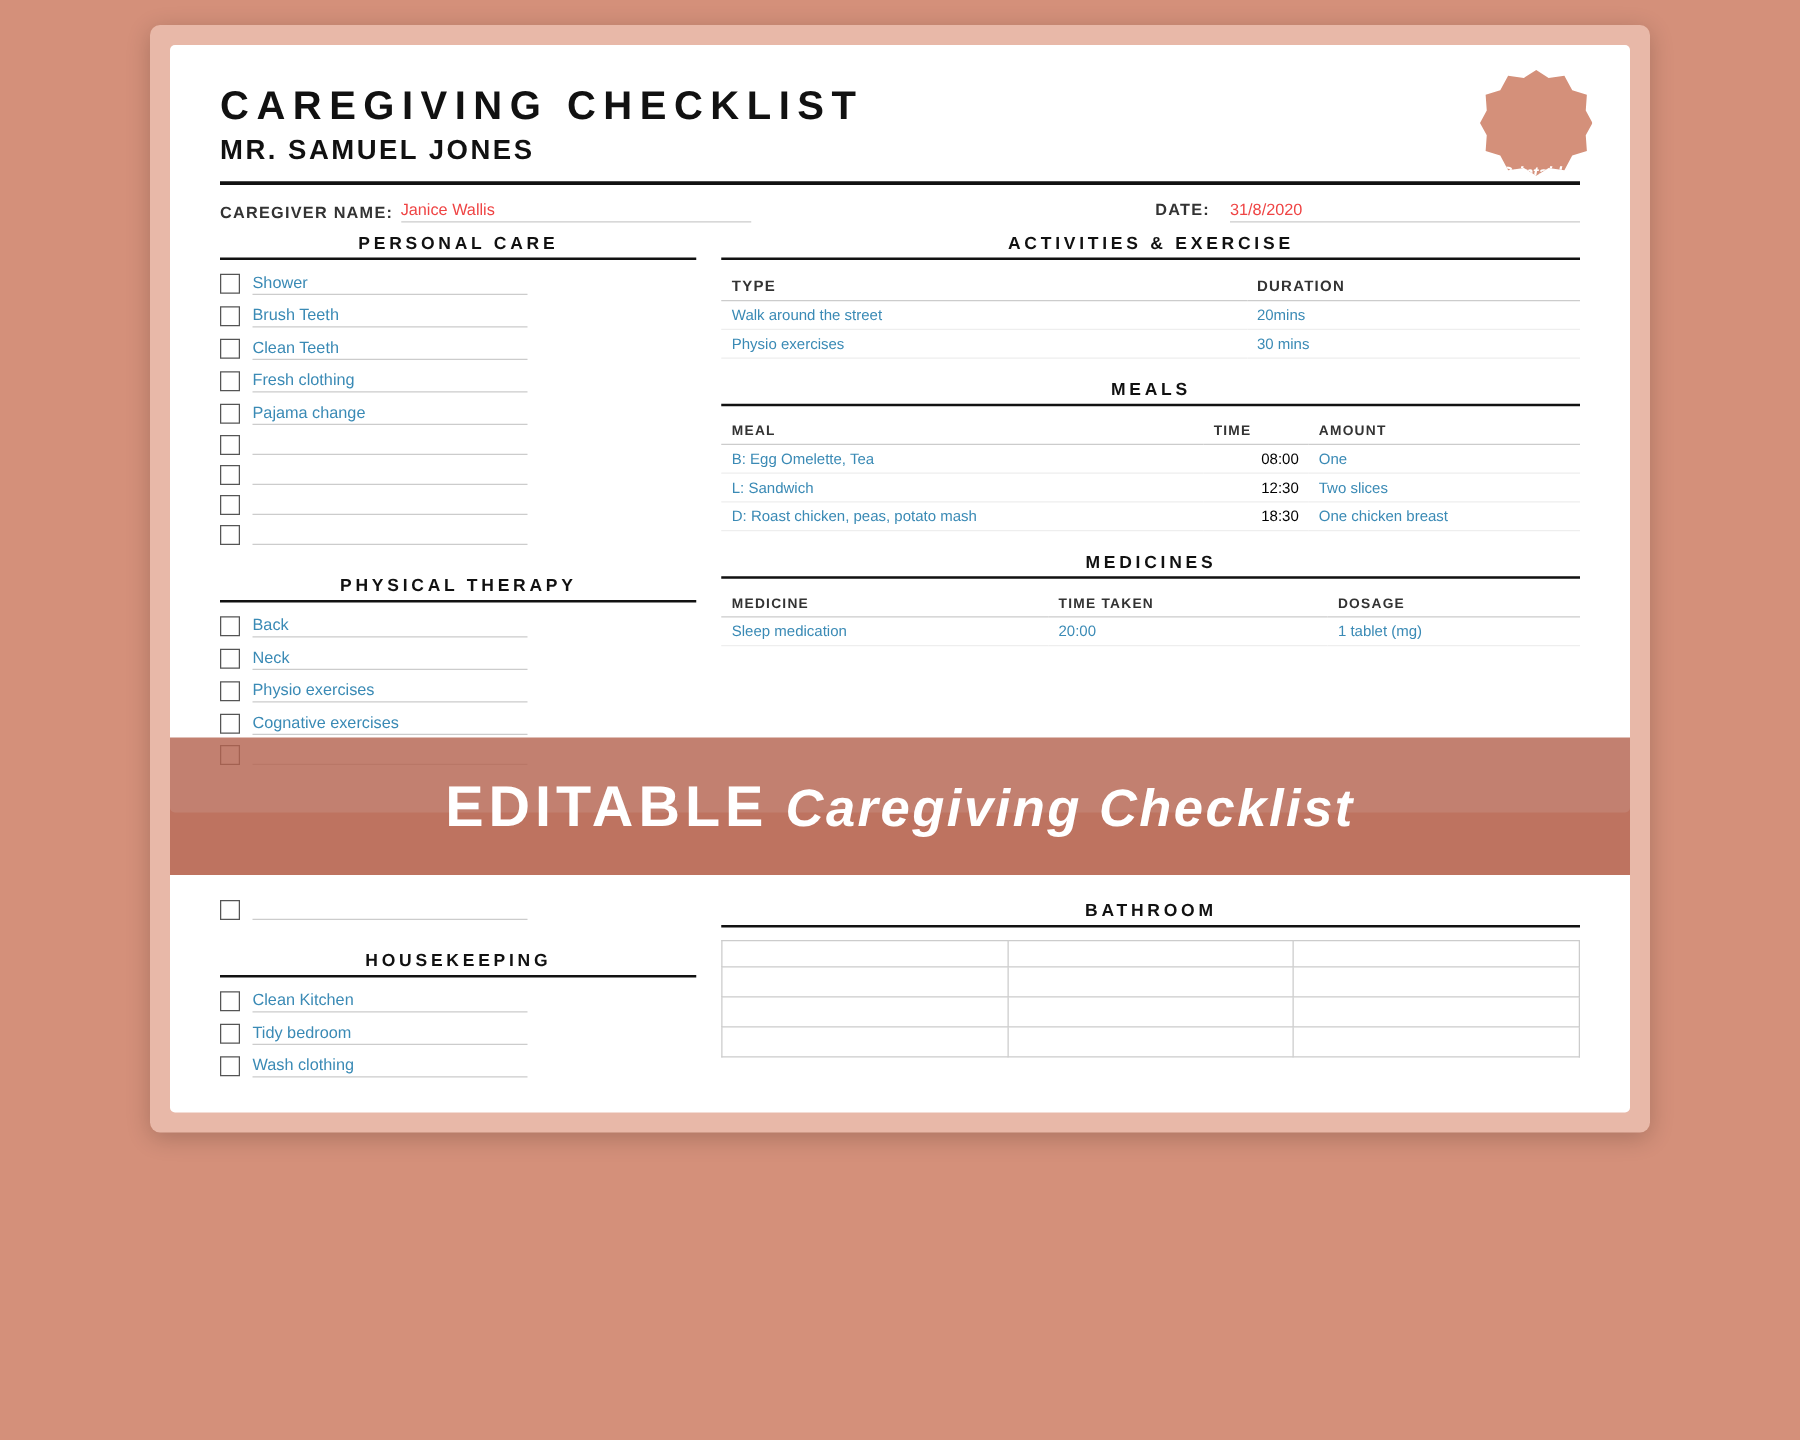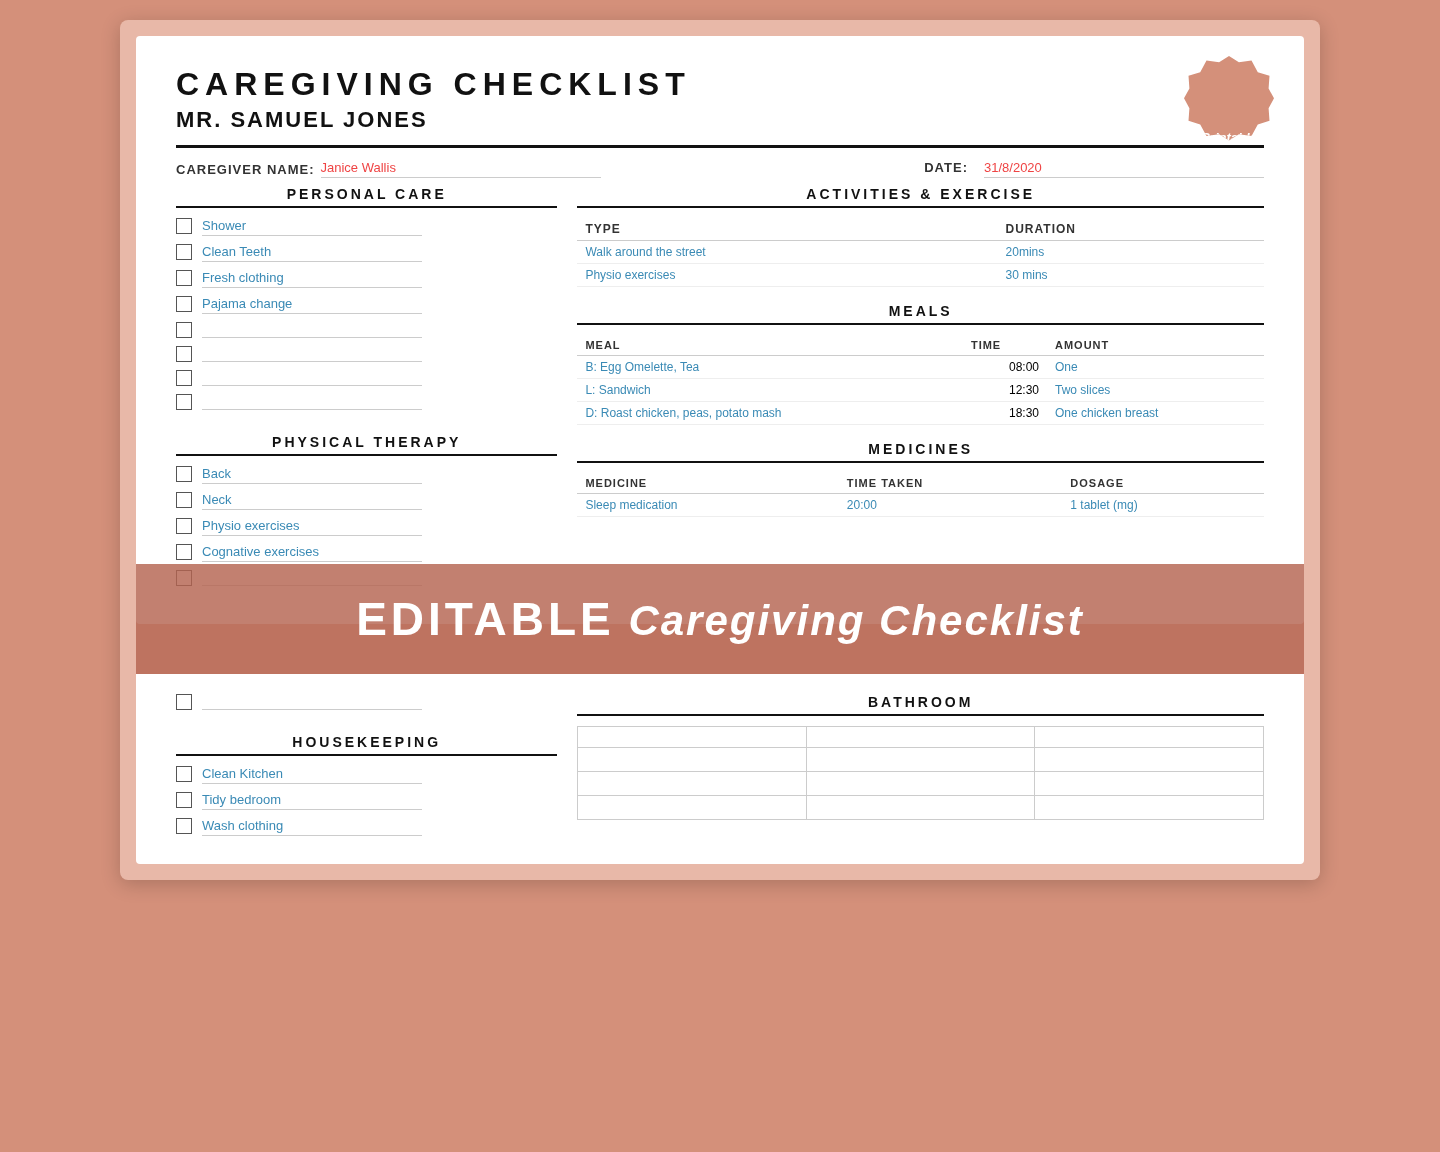--- a/index.html
+++ b/index.html
@@ -119,20 +119,21 @@
     }
     .section-divider {
       border: none;
       border-top: 2.5px solid #111;
       margin-bottom: 10px;
     }
 
     
     .checkbox-item {
       display: flex;
+      align-items: center;
       margin-bottom: 8px;
     }
     .checkbox {
       width: 16px;
       height: 16px;
       border: 1.5px solid #555;
       margin-right: 10px;
       flex-shrink: 0;
       background: white;
     }
@@ -297,20 +298,24 @@
     <div class="two-col">
 
       <div>
 
         <div class="section-title">PERSONAL CARE</div>
         <hr class="section-divider">
 
         <div class="checkbox-item">
           <div class="checkbox"></div>
           <span class="checkbox-label">Shower</span>
+        </div>
+        <div class="checkbox-item">
+          <div class="checkbox"></div>
+          <span class="checkbox-label">Brush Teeth</span>
         </div>
         <div class="checkbox-item">
           <div class="checkbox"></div>
           <span class="checkbox-label">Clean Teeth</span>
         </div>
         <div class="checkbox-item">
           <div class="checkbox"></div>
           <span class="checkbox-label">Fresh clothing</span>
         </div>
         <div class="checkbox-item">

